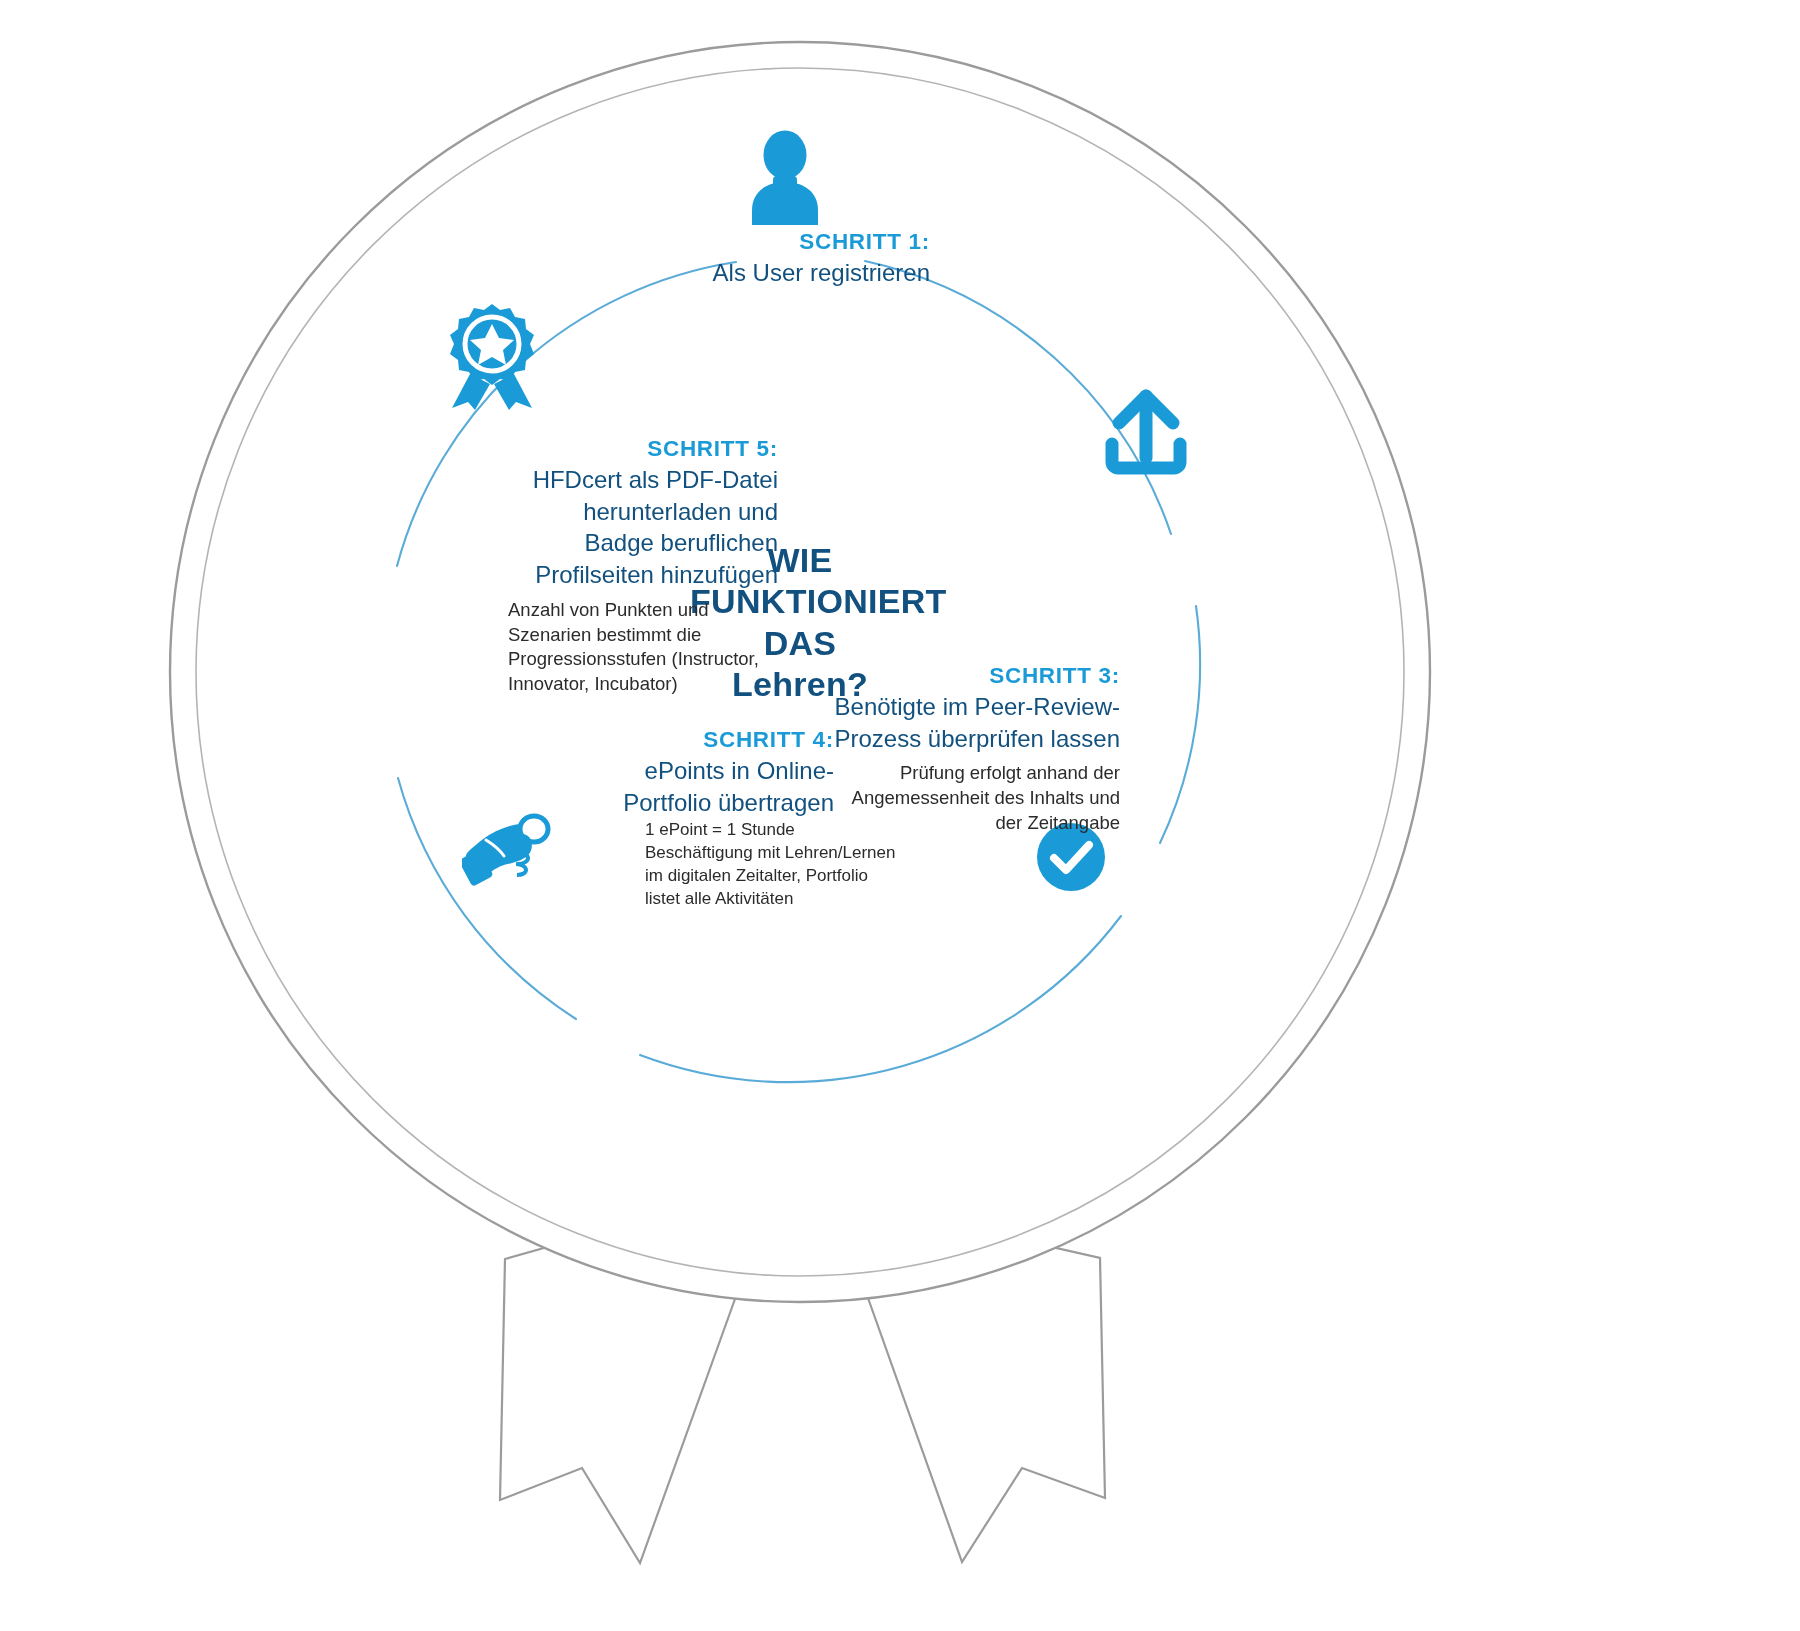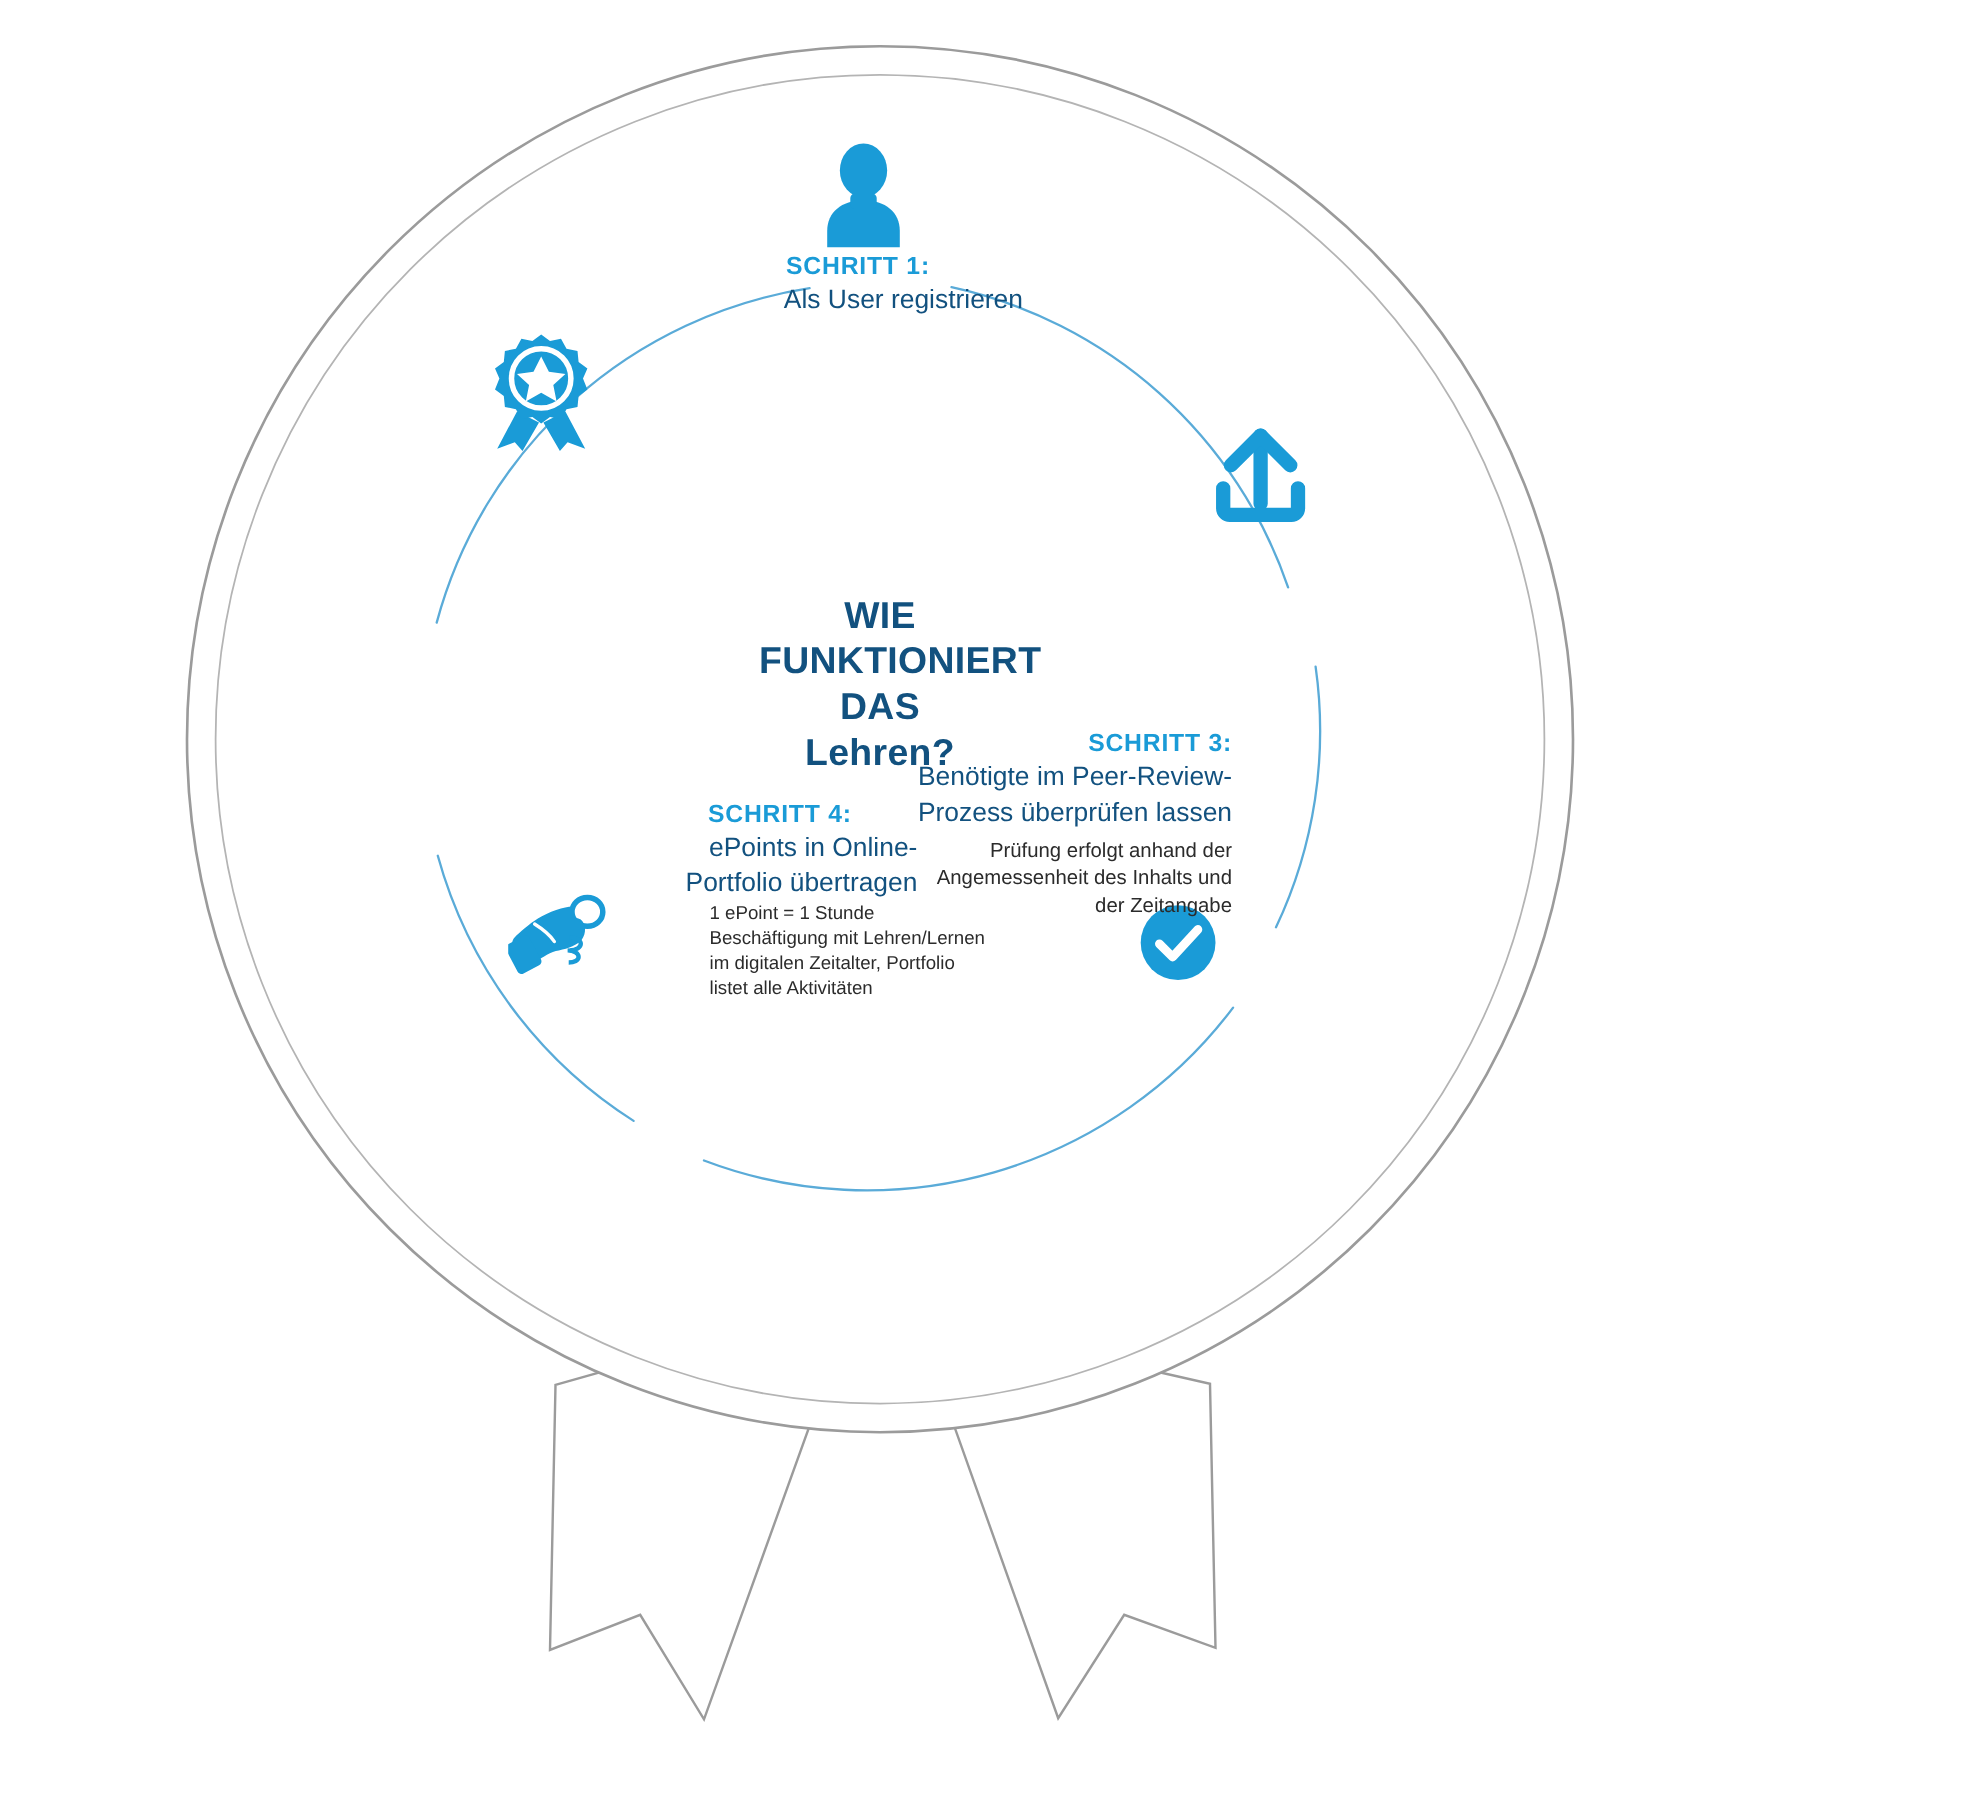--- a/index.html
+++ b/index.html
@@ -38,20 +38,21 @@
   .center-title .ct-line { display: block; white-space: nowrap; }
 
   
   .step-block { position: absolute; }
   .step-kicker {
     color: #1a9bd7;
     font-weight: bold;
     font-size: 22.5px;
     letter-spacing: 0.7px;
     line-height: 1.25;
+    text-align: right;
   }
   .step-title {
     color: #12517f;
     font-size: 24px;
     line-height: 1.32;
     font-weight: normal;
     margin-top: 1px;
     text-align: right;
   }
   .step-body {
@@ -177,14 +178,19 @@
     <div class="step-title">Benötigte im Peer-Review-Prozess überprüfen lassen</div>
     <div class="step-body">Prüfung erfolgt anhand der Angemessenheit des Inhalts und der Zeitangabe</div>
   </div>
 
   <div class="step-block" id="step4-block">
     <div class="step-kicker">SCHRITT 4:</div>
     <div class="step-title">ePoints in Online-Portfolio übertragen</div>
   </div>
   <div id="step4-body">1 ePoint = 1 Stunde Beschäftigung mit Lehren/Lernen im digitalen Zeitalter, Portfolio listet alle Aktivitäten</div>
 
+  <div class="step-block" id="step5-block">
+    <div class="step-kicker">SCHRITT 5:</div>
+    <div class="step-title">HFDcert als PDF-Datei herunterladen und Badge beruflichen Profilseiten hinzufügen</div>
+    <div class="step-body">Anzahl von Punkten und Szenarien bestimmt die Progressionsstufen (Instructor, Innovator, Incubator)</div>
+  </div>
 
 </div>
 
 </body></html>

